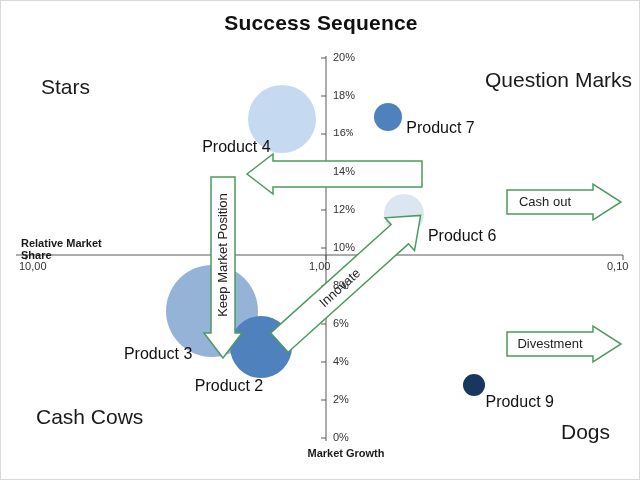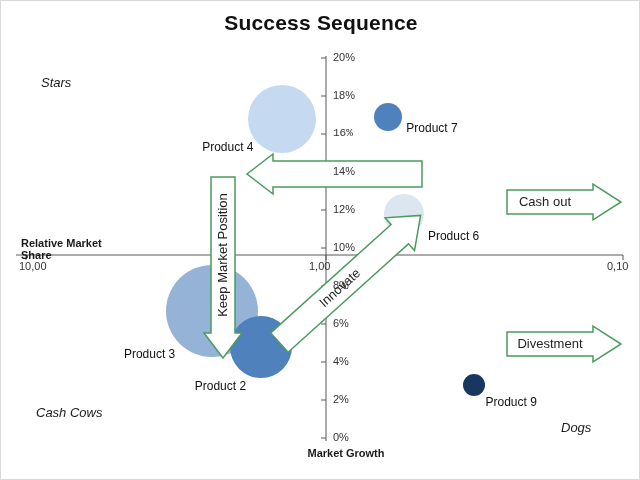--- a/index.html
+++ b/index.html
@@ -6,34 +6,34 @@
   .stage{
     position:relative;width:640px;height:480px;background:#ffffff;
     font-family:"Liberation Sans",sans-serif;overflow:hidden;
     border:1px solid #d9d9d9;box-sizing:border-box;padding-left:44px;
   }
   .layer{position:absolute;left:0;top:0;width:640px;height:480px;}
   .chart-title{
     position:absolute;left:0;top:10px;width:100%;text-align:center;
     font-size:21px;font-weight:bold;color:#111;letter-spacing:0.2px;
   }
-  .quad{position:absolute;font-style:italic;font-size:13px;color:#1a1a1a;white-space:nowrap;}
+  .quad{position:absolute;font-size:21px;color:#1a1a1a;white-space:nowrap;}
   .quad-stars{left:40px;top:74px;}
   .quad-qmarks{left:484px;top:67px;}
   .quad-cows{left:35px;top:404px;}
   .quad-dogs{left:560px;top:419px;}
   .axis-title{position:absolute;font-size:11px;font-weight:bold;color:#1a1a1a;line-height:12px;}
   .x-axis-title{left:20px;top:236px;width:100px;}
   .y-axis-title{left:295px;top:446px;width:100px;text-align:center;}
   .tick-label{position:absolute;font-size:11px;color:#333;white-space:nowrap;line-height:13px;}
   .xtick-10{left:18px;top:259px;}
   .xtick-1{left:308px;top:259px;}
   .xtick-01{left:606px;top:259px;}
   .bubble{position:absolute;border-radius:50%;}
-  .bubble-label{position:absolute;font-size:12px;color:#111;white-space:nowrap;line-height:12px;}
+  .bubble-label{position:absolute;font-size:16px;color:#111;white-space:nowrap;line-height:12px;}
   .arrow-label{
     position:absolute;font-size:13px;color:#222;white-space:nowrap;
     display:flex;align-items:center;justify-content:center;line-height:14px;
   }
   .al-increase{left:272px;top:160px;width:149px;height:26px;}
   .al-keep{left:142px;top:244px;width:160px;height:20px;transform:rotate(-90deg);}
   .al-innovate{left:279px;top:277px;width:120px;height:20px;transform:rotate(-42deg);}
   .al-cashout{left:501px;top:189px;width:86px;height:24px;}
   .al-divest{left:506px;top:331px;width:86px;height:24px;}
   svg .axis-line{stroke:#595959;stroke-width:1;}
@@ -79,20 +79,21 @@
       <polygon class="block-arrow" points="254,265 416,265 416,256 444,278 416,300 416,291 254,291"></polygon>
     </g>
     <polygon class="block-arrow" points="506,189 592,189 592,183 620,201 592,219 592,213 506,213"></polygon>
     <polygon class="block-arrow" points="506,331 592,331 592,325 620,343 592,361 592,355 506,355"></polygon>
   </svg>
 
   <div class="layer">
     <div class="chart-title">Success Sequence</div>
 
     <div class="quad quad-stars">Stars</div>
+    <div class="quad quad-qmarks">Question Marks</div>
     <div class="quad quad-cows">Cash Cows</div>
     <div class="quad quad-dogs">Dogs</div>
 
     <div class="axis-title x-axis-title">
       <div>Relative Market</div>
       <div>Share</div>
     </div>
     <div class="axis-title y-axis-title">Market Growth</div>
 
     <div class="tick-label xtick-10">10,00</div>

